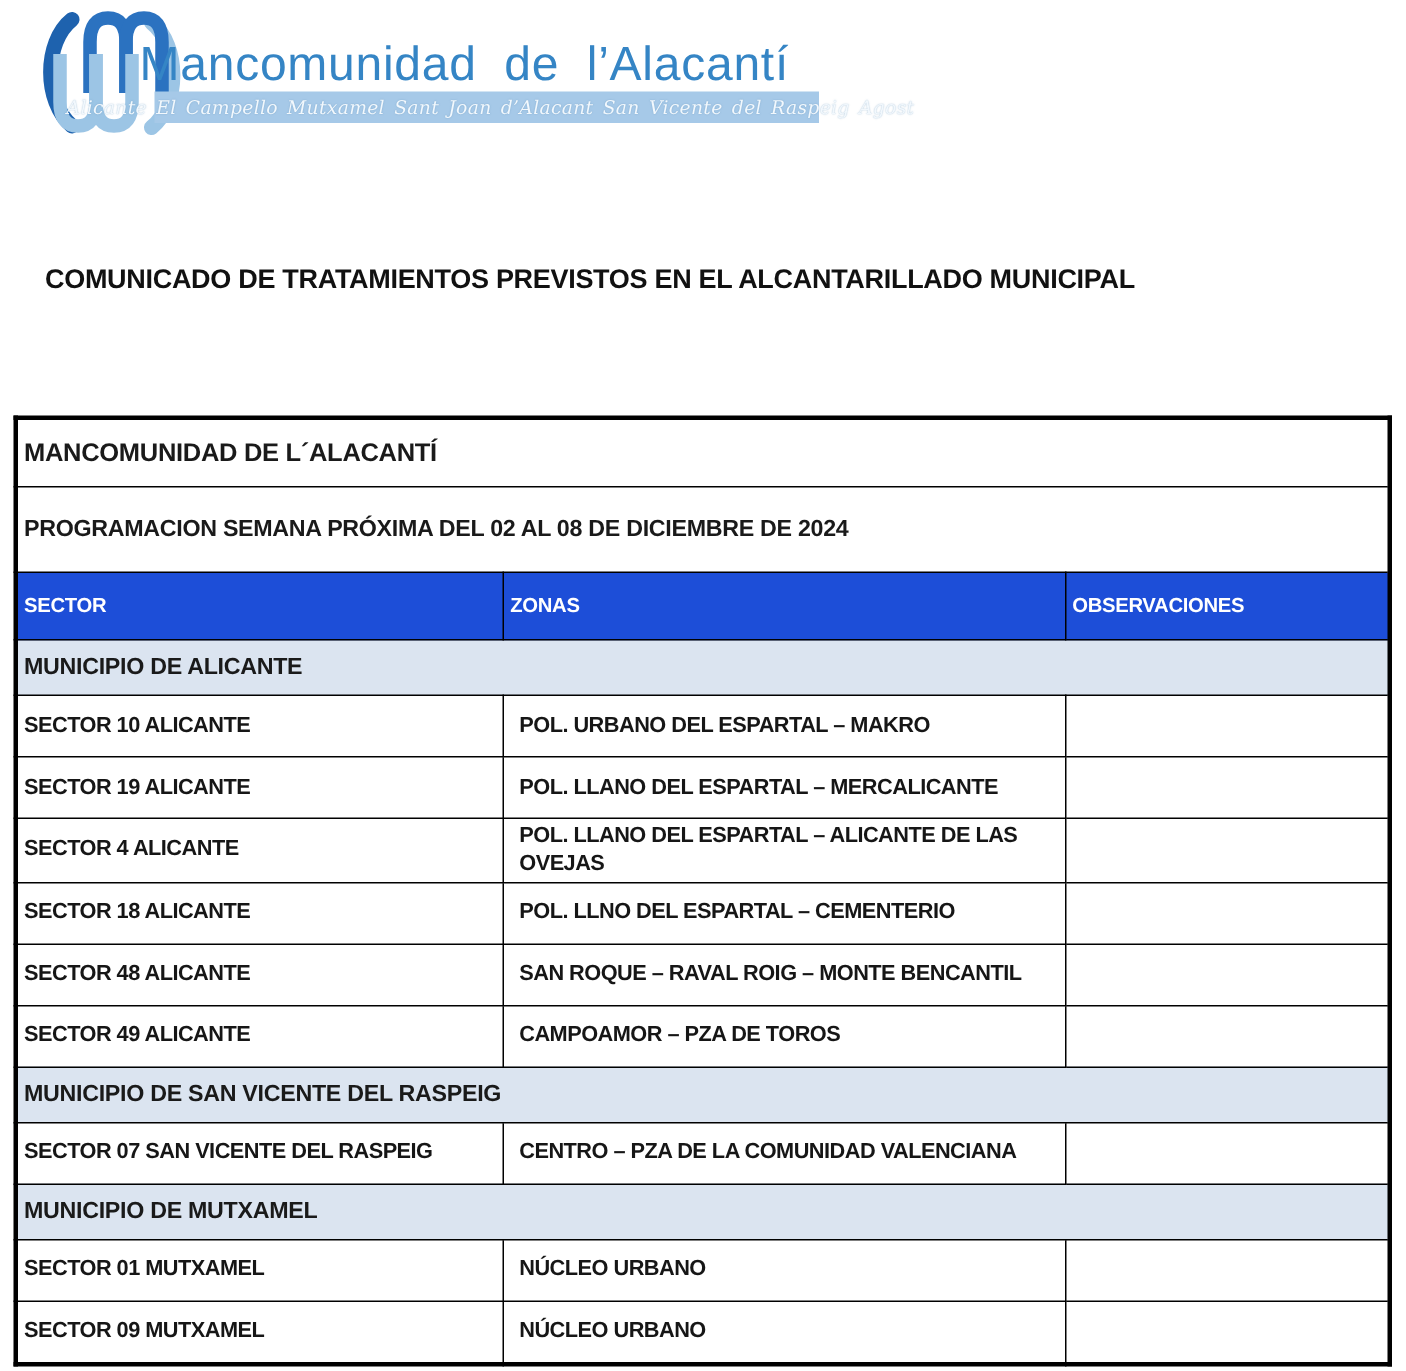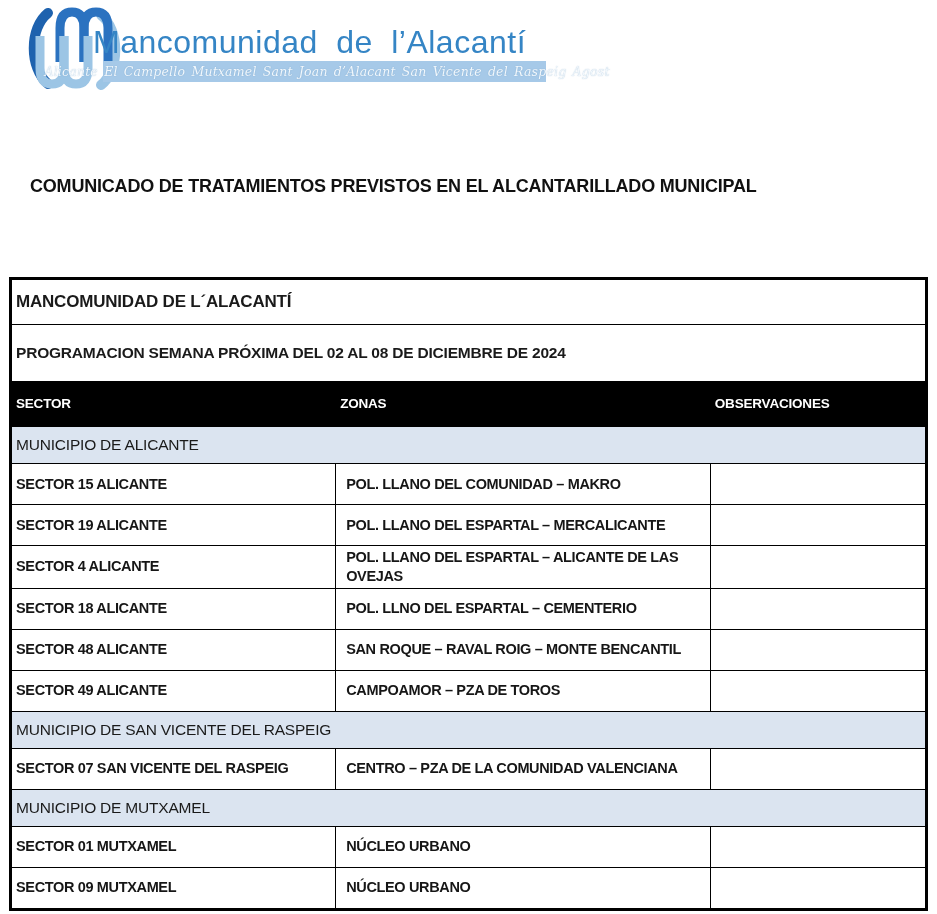--- a/index.html
+++ b/index.html
@@ -44,26 +44,26 @@
   .sched-table col.c3{width:23.6%;}
   .sched-table td,.sched-table th{
     border:1.6px solid #000;
     text-align:left;vertical-align:middle;
     padding:2px 4px;line-height:1.3;
     font-family:"Liberation Sans",sans-serif;
   }
   tr.t-title td{height:40px;font-size:17px;font-weight:700;letter-spacing:-0.2px;}
   tr.t-subtitle td{height:52px;font-size:15.5px;font-weight:700;letter-spacing:-0.2px;}
   tr.t-colheads th{
-    height:40px;background:#000000;color:#ffffff;
+    height:40px;background:#1d4ed8;color:#ffffff;
     font-size:13.5px;font-weight:700;letter-spacing:-0.2px;
   }
   tr.t-section td{
     height:32px;background:#dbe4f0;
-    font-size:15.5px;font-weight:400;letter-spacing:-0.2px;
+    font-size:15.5px;font-weight:700;letter-spacing:-0.2px;
   }
   tr.t-row td{
     height:36px;font-size:14.5px;font-weight:700;color:#161616;
     letter-spacing:-0.35px;
   }
   tr.t-row td.zonas{padding:2px 10px;}
 </style>
 </head>
 <body>
 
@@ -108,22 +108,22 @@
     <tr class="t-colheads">
       <th>SECTOR</th>
       <th>ZONAS</th>
       <th>OBSERVACIONES</th>
     </tr>
 
   <tr class="t-section">
         <td colspan="3">MUNICIPIO DE ALICANTE</td>
       </tr>
       <tr class="t-row">
-        <td>SECTOR 15 ALICANTE</td>
-        <td class="zonas">POL. LLANO DEL COMUNIDAD – MAKRO</td>
+        <td>SECTOR 10 ALICANTE</td>
+        <td class="zonas">POL. URBANO DEL ESPARTAL – MAKRO</td>
         <td></td>
       </tr>
       <tr class="t-row">
         <td>SECTOR 19 ALICANTE</td>
         <td class="zonas">POL. LLANO DEL ESPARTAL – MERCALICANTE</td>
         <td></td>
       </tr>
       <tr class="t-row">
         <td>SECTOR 4 ALICANTE</td>
         <td class="zonas">POL. LLANO DEL ESPARTAL – ALICANTE DE LAS OVEJAS</td>

